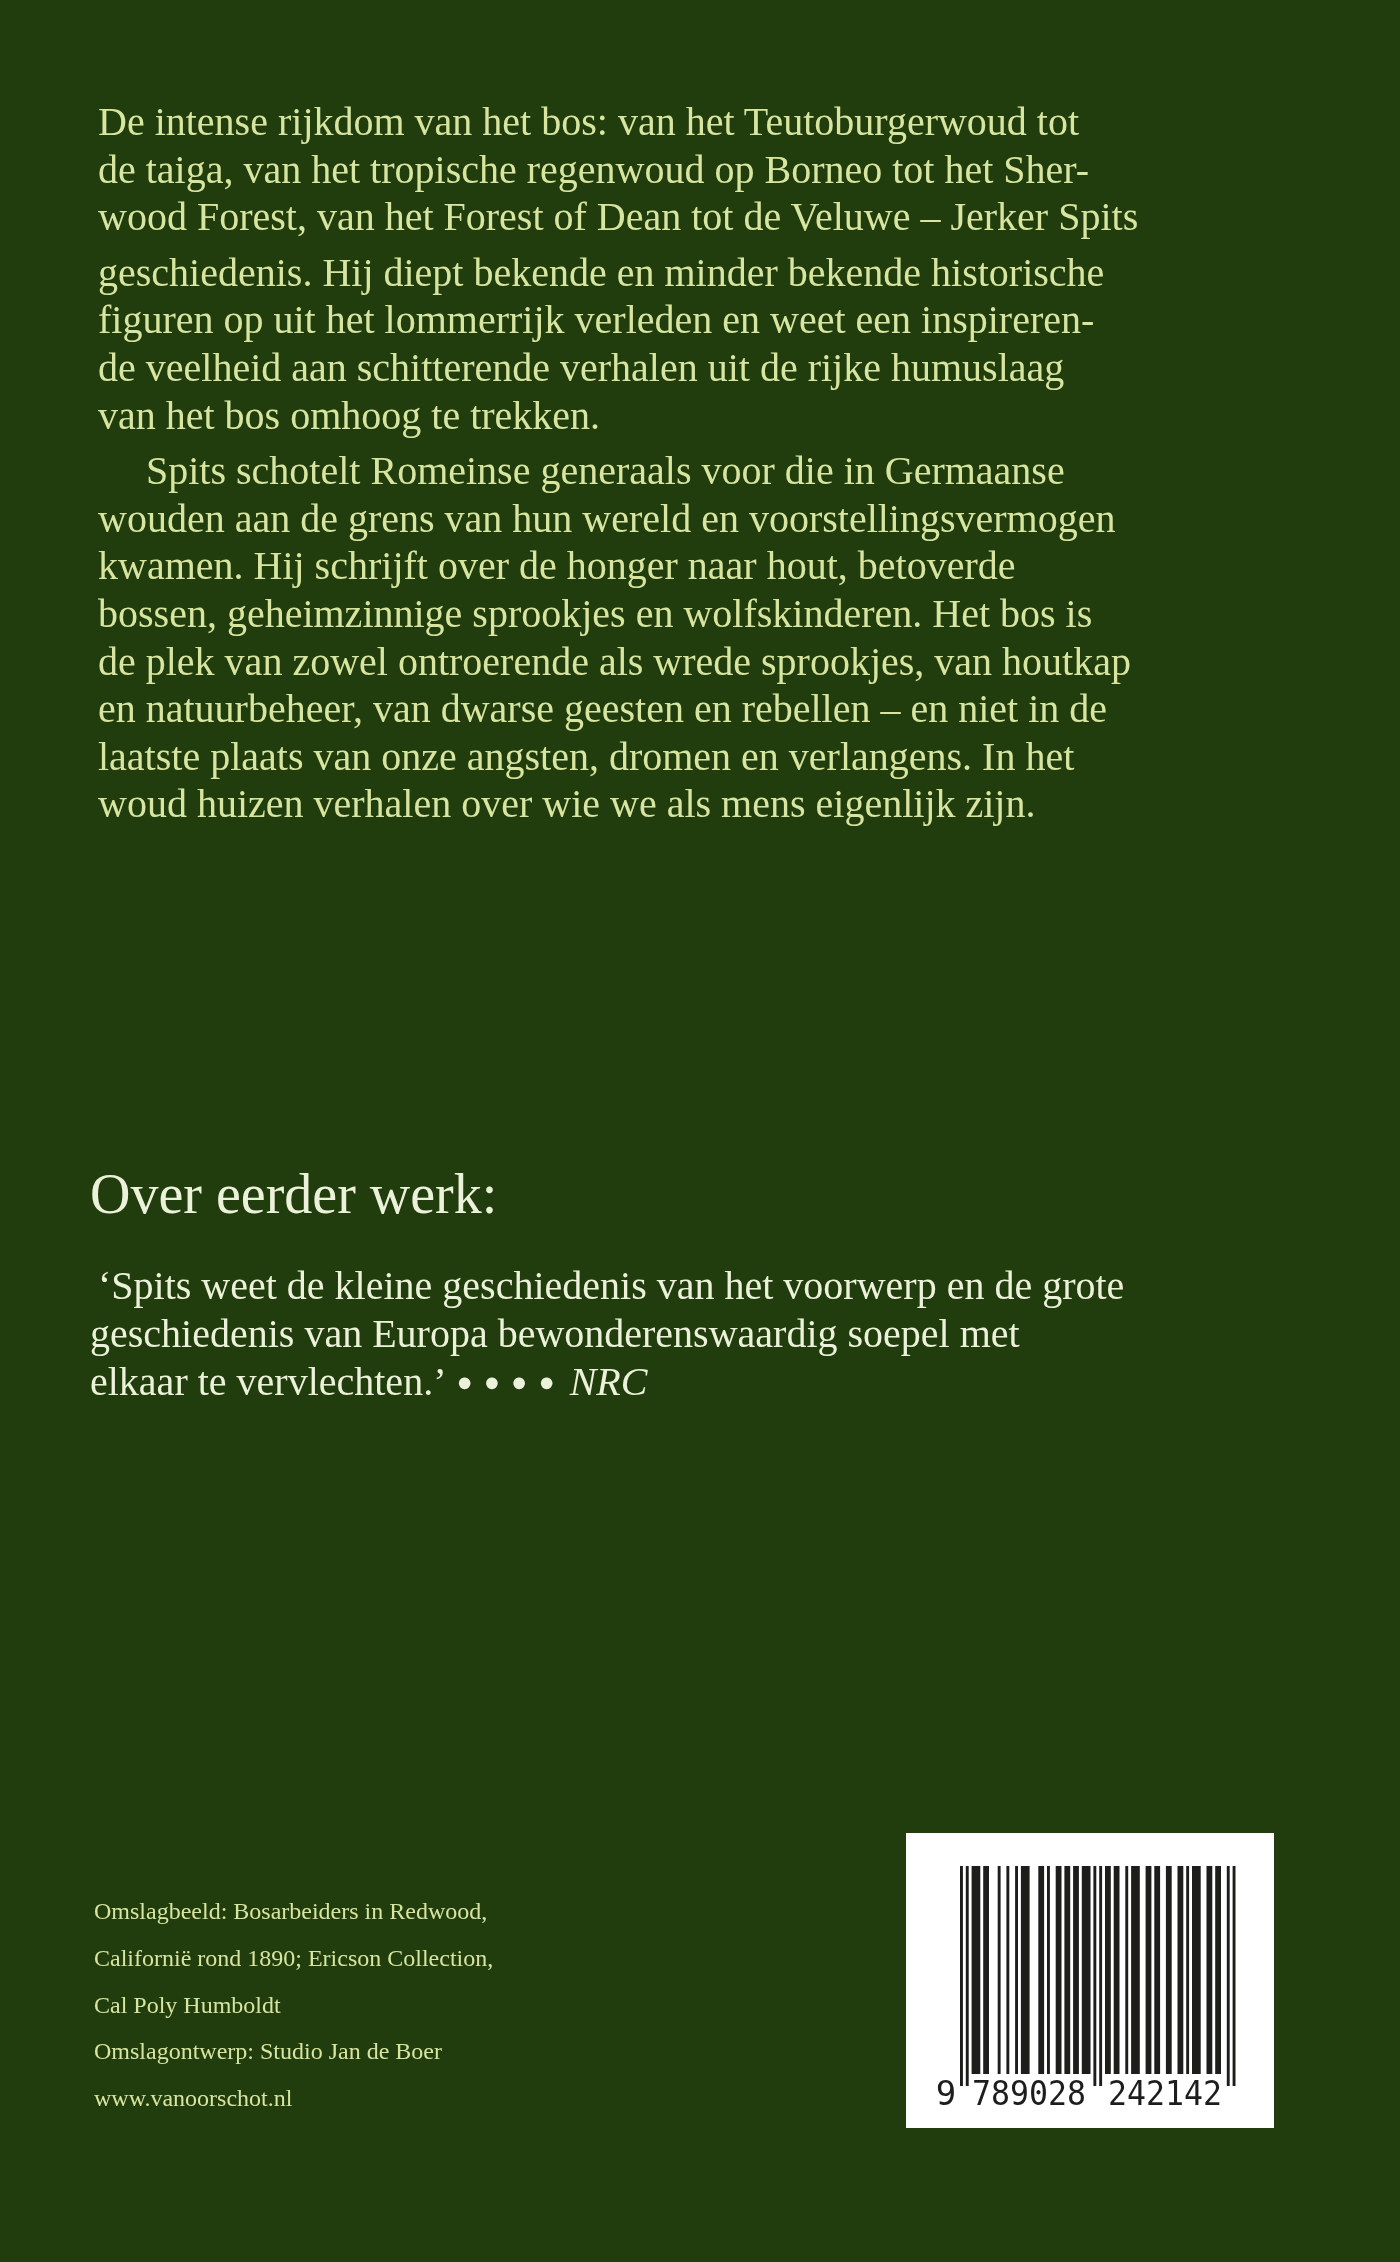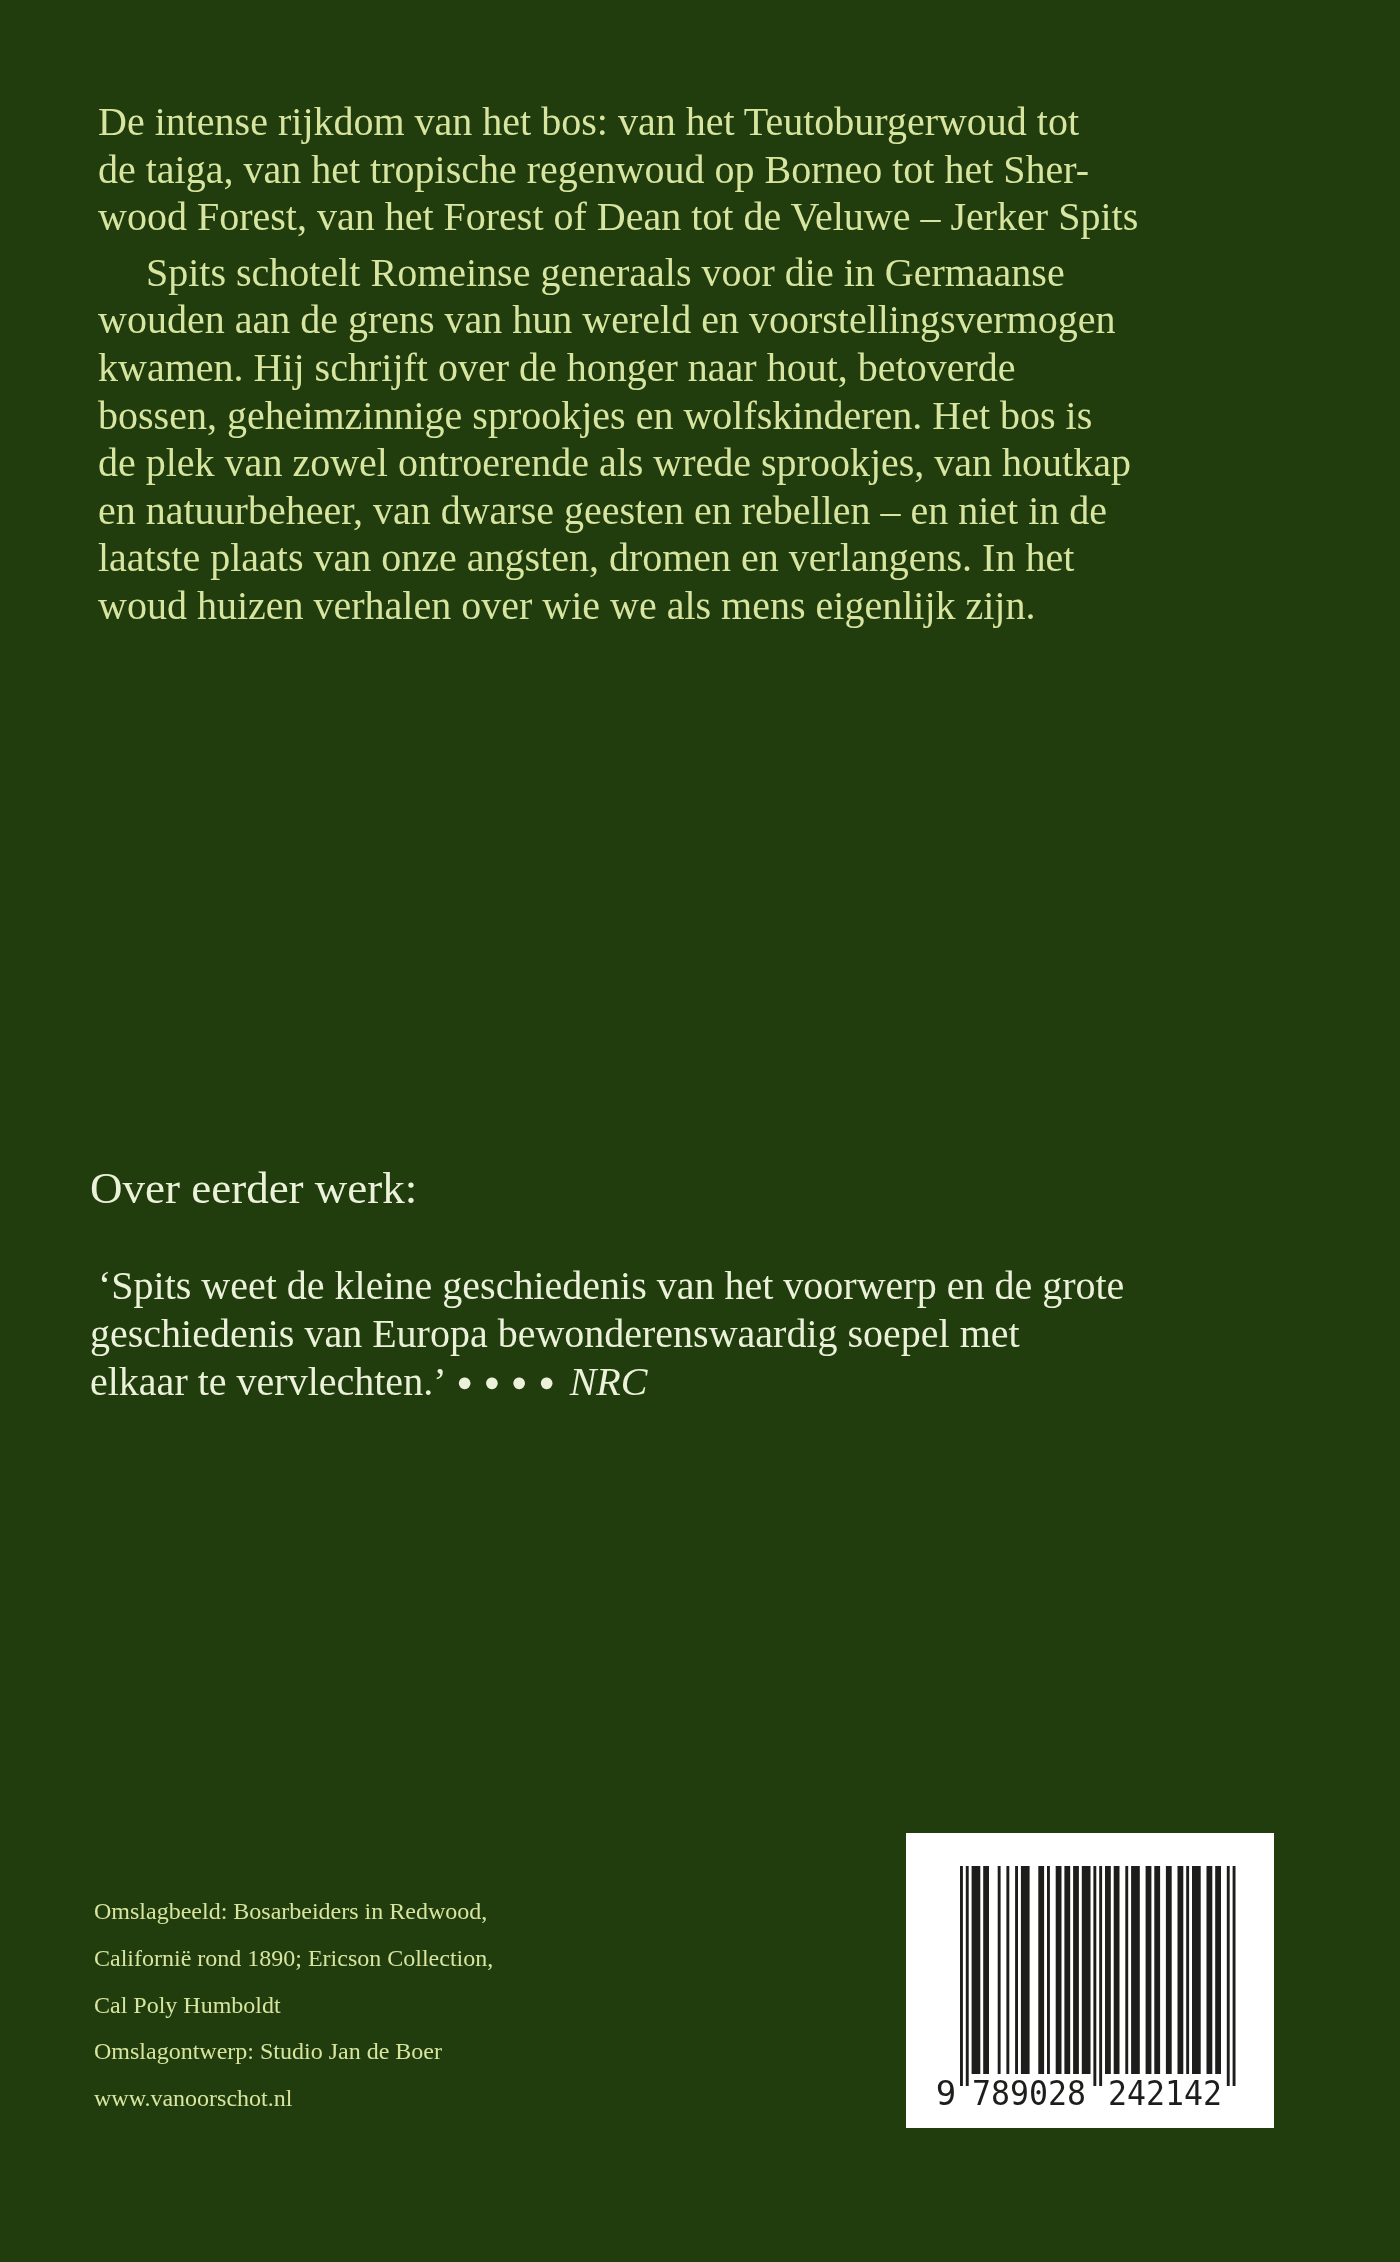--- a/index.html
+++ b/index.html
@@ -21,21 +21,21 @@
     color: #d8e5a0;
   }
   .line-group { margin: 8px; white-space: pre-line; }
   .indent { text-indent: 48px; }
   .inline-line { white-space: normal; }
   .section-heading {
     position: absolute;
     left: 90px;
     top: 1162px;
     margin: 0;
-    font-size: 45px;
+    font-size: 56px;
     font-weight: normal;
     color: #ecf2da;
   }
   .review-quote {
     position: absolute;
     left: 90px;
     top: 1262px;
     width: 1300px;
     margin: 0;
     font-size: 40px;
@@ -79,20 +79,24 @@
 </style>
 </head>
 <body>
 
 <div class="page">
 
   <main class="blurb">
     <p class="line-group">De intense rijkdom van het bos: van het Teutoburgerwoud tot
 de taiga, van het tropische regenwoud op Borneo tot het Sher-
 wood Forest, van het Forest of Dean tot de Veluwe – Jerker Spits</p>
+    <p class="line-group">geschiedenis. Hij diept bekende en minder bekende historische
+figuren op uit het lommerrijk verleden en weet een inspireren-
+de veelheid aan schitterende verhalen uit de rijke humuslaag
+van het bos omhoog te trekken.</p>
     <p class="line-group indent">Spits schotelt Romeinse generaals voor die in Germaanse
 wouden aan de grens van hun wereld en voorstellingsvermogen
 kwamen. Hij schrijft over de honger naar hout, betoverde
 bossen, geheimzinnige sprookjes en wolfskinderen. Het bos is
 de plek van zowel ontroerende als wrede sprookjes, van houtkap
 en natuurbeheer, van dwarse geesten en rebellen – en niet in de
 laatste plaats van onze angsten, dromen en verlangens. In het
 woud huizen verhalen over wie we als mens eigenlijk zijn.</p>
   </main>
 

